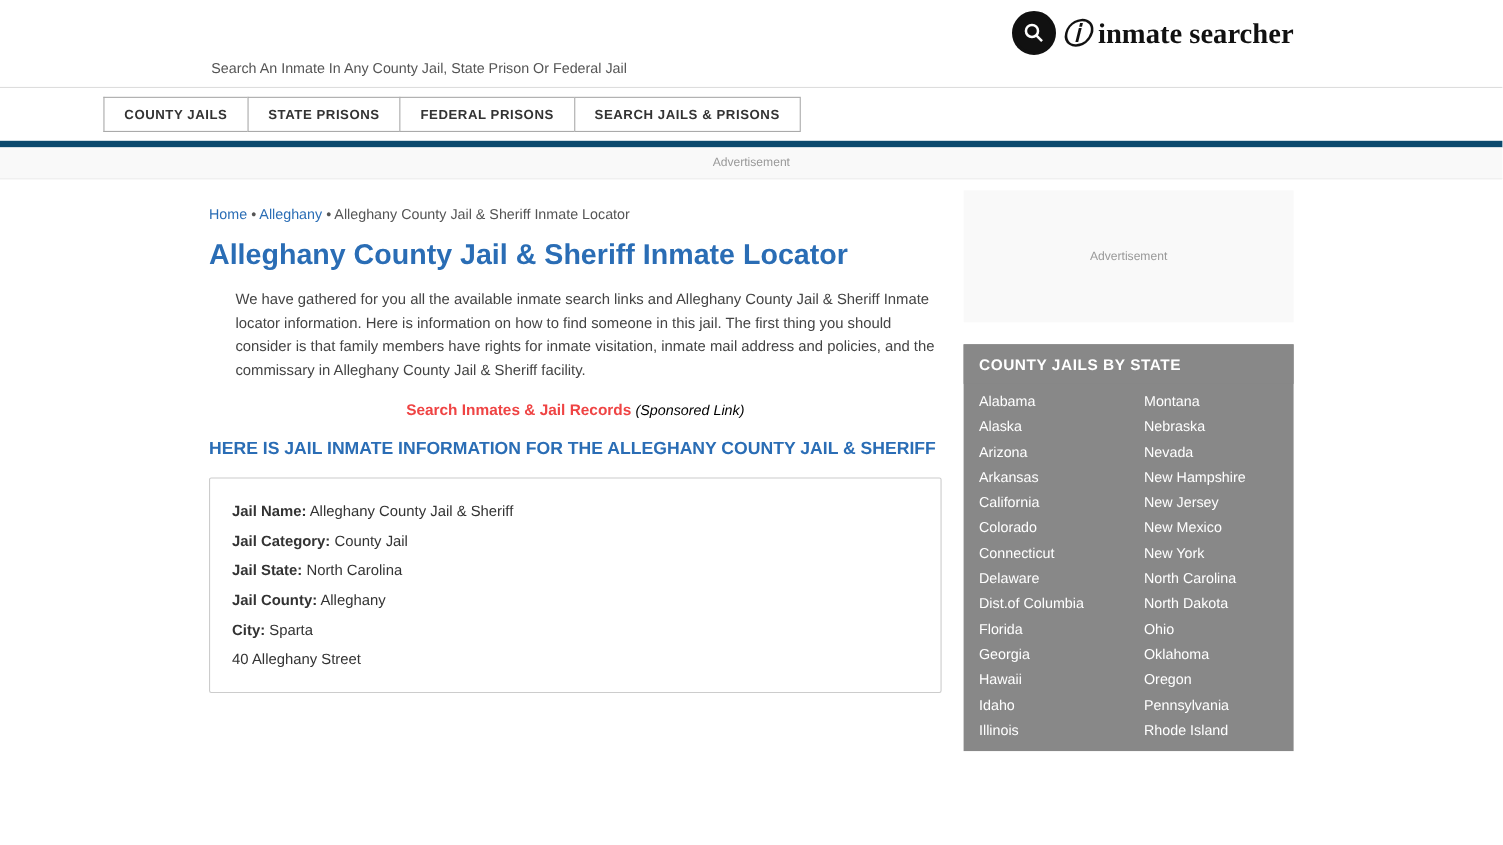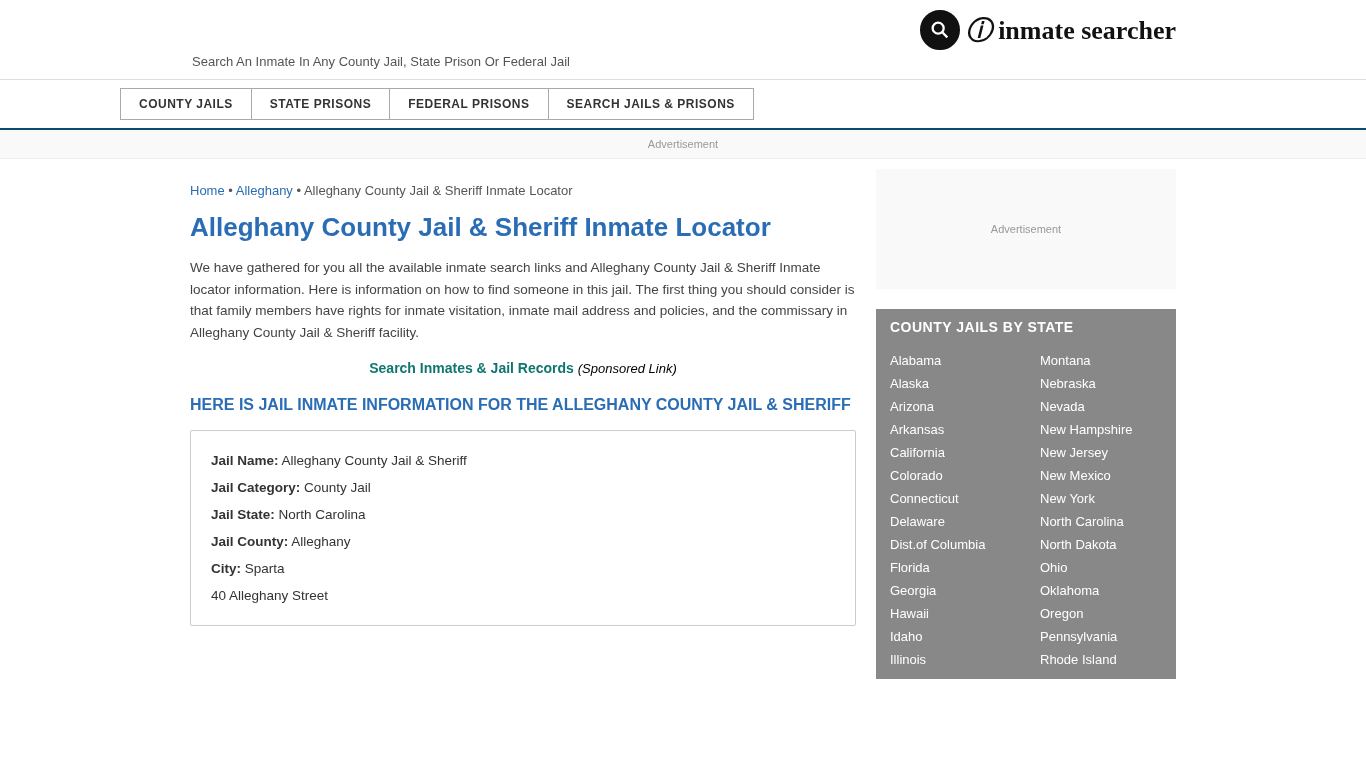--- a/index.html
+++ b/index.html
@@ -8,46 +8,46 @@
     
     #header { padding: 10px 190px; border-bottom: 1px solid #ddd; }
     #logo-area { display: flex; align-items: center; gap: 6px; margin-bottom: 4px; justify-content: flex-end; }
     #logo-icon { width: 40px; height: 40px; border-radius: 50%; background: #111; border: 3px solid #111; display: flex; align-items: center; justify-content: center; }
     #logo-icon svg { fill: white; width: 22px; height: 22px; }
     #logo-text { font-family: Georgia, serif; font-size: 26px; font-weight: bold; color: #111; font-style: italic; }
     #logo-text span { font-style: normal; }
     #tagline { font-size: 13px; color: #555; margin-left: 2px; }
 
     
-    #nav { padding: 8px 120px; border-bottom: 2px solid #0c4a6e; }
+    #nav { padding: 8px 94px; border-bottom: 6px solid #0c4a6e; }
     #nav-inner { display: flex; gap: 0; }
     .nav-btn { padding: 8px 18px; border: 1px solid #aaa; background: #fff; font-size: 12px; font-weight: bold; color: #333; cursor: pointer; letter-spacing: 0.5px; text-transform: uppercase; }
     .nav-btn:not(:last-child) { border-right: none; }
 
     
     #ad-bar { text-align: center; padding: 8px; color: #999; font-size: 11px; background: #f9f9f9; border-bottom: 1px solid #eee; }
 
     
     #main { display: flex; padding: 0 190px; gap: 20px; margin-top: 10px; }
     #content { flex: 1; min-width: 0; }
     #sidebar { width: 300px; flex-shrink: 0; }
 
     
     #breadcrumb { margin: 14px 0 10px; font-size: 13px; color: #555; }
     #breadcrumb a { color: #2a6db5; text-decoration: none; }
 
     
     #page-title { font-size: 26px; font-weight: bold; color: #2a6db5; margin: 14px 0 14px; line-height: 1.2; }
 
     
-    #description { font-size: 13.5px; color: #444; line-height: 1.6; margin-bottom: 16px; }
+    #description { font-size: 13.5px; color: #444; line-height: 1.6; margin-bottom: 16px; margin-left: 24px; }
 
     
     #search-link { text-align: center; margin: 16px 0; font-size: 14px; }
-    #search-link a { color: #0f766e; font-weight: bold; text-decoration: none; }
+    #search-link a { color: #ef4444; font-weight: bold; text-decoration: none; }
     #search-link .sponsored { color: #000000; font-style: italic; font-weight: normal; font-size: 13px; }
 
     
     #section-heading { color: #2a6db5; font-size: 16px; font-weight: bold; text-transform: uppercase; margin: 18px 0 14px; line-height: 1.4; }
 
     
     #info-box { border: 1px solid #ccc; padding: 16px 20px; border-radius: 2px; font-size: 13.5px; line-height: 2; }
     #info-box .field-label { font-weight: bold; }
     #info-box .field-value { font-weight: normal; }
 

